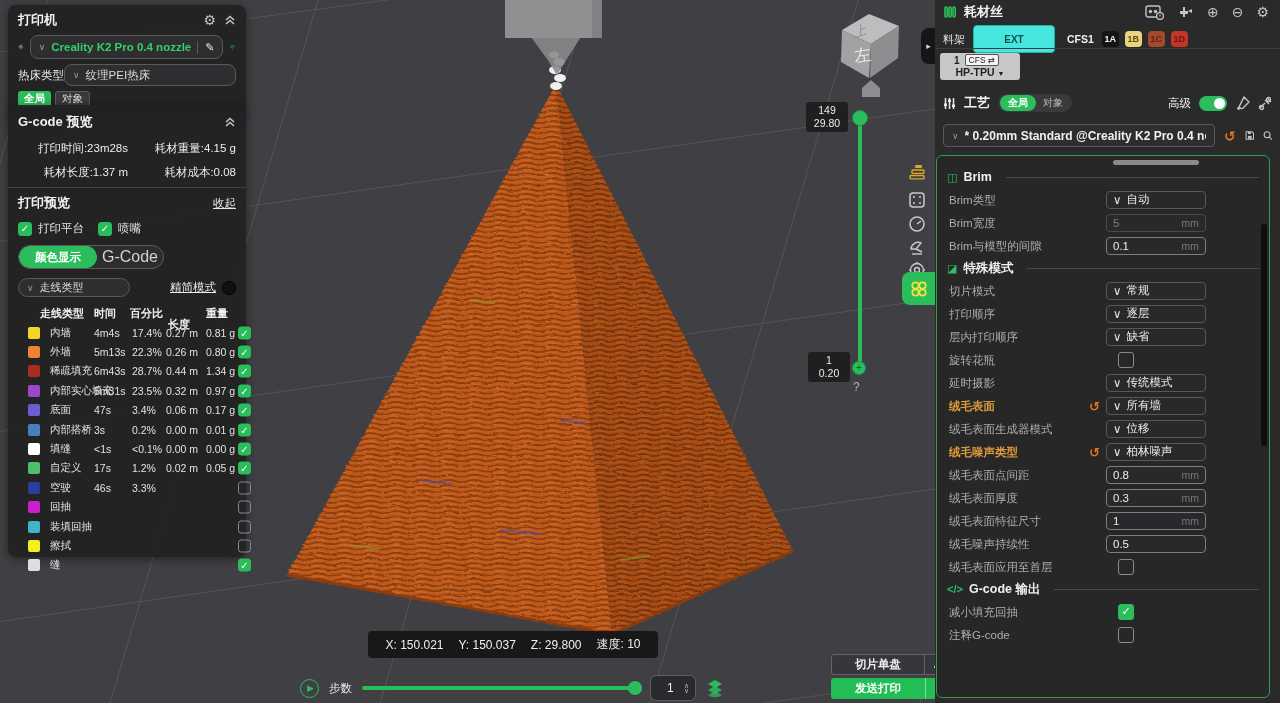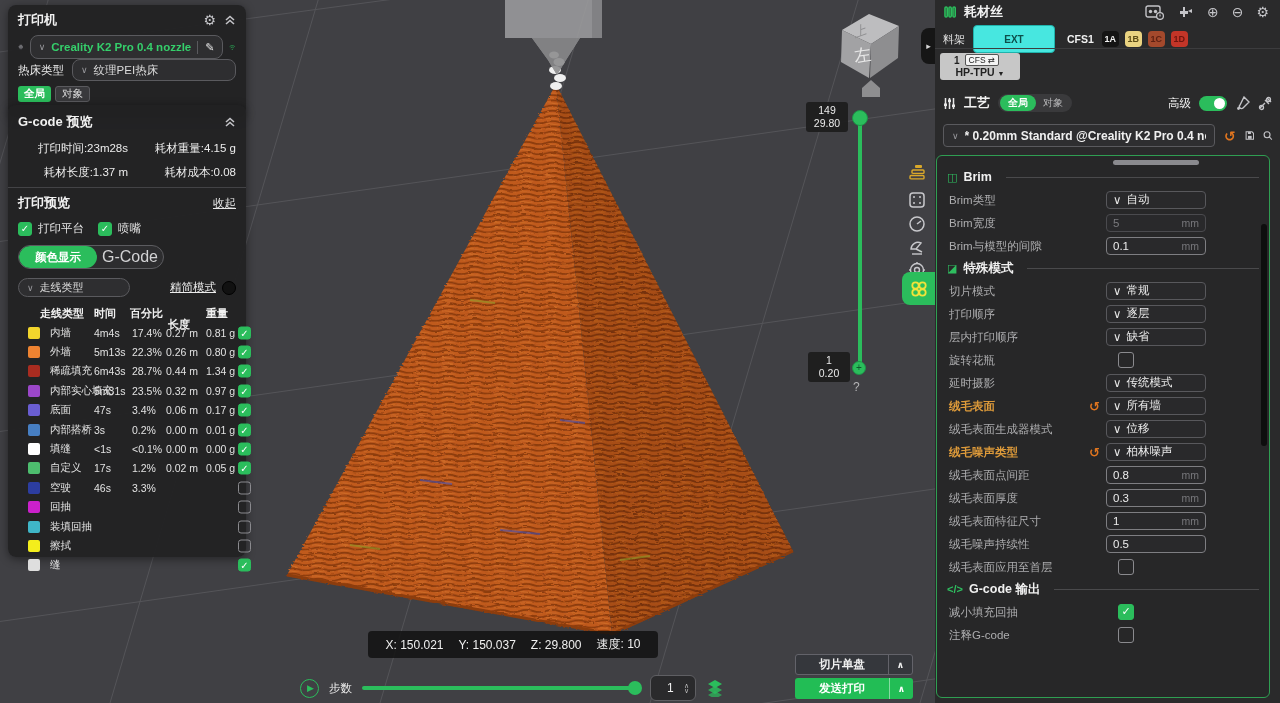--- a/index.html
+++ b/index.html
@@ -78,21 +78,21 @@
     color:transparent; }
   .scb.on { background:#2bbd5c; border-color:#2bbd5c; color:#fff; }
   .spinarr { display:flex; flex-direction:column; line-height:5px; font-size:7px; color:#bbb; }
   
   #status-bar { position:absolute; left:368px; top:631px; width:290px; height:27px;
     background:rgba(18,18,18,0.85); border-radius:4px; display:flex; align-items:center;
     justify-content:space-around; color:#f0f0f0; font-size:12px; padding:0 10px; }
   #playbar { position:absolute; left:300px; top:674px; width:430px; height:28px;
     display:flex; align-items:center; gap:10px; }
   .btnmain { display:flex; position:absolute; height:21px; border-radius:3px; overflow:hidden;
-    font-size:11.5px; font-weight:bold; align-items:stretch; width:118px; left:795px; }
+    font-size:11.5px; font-weight:bold; align-items:stretch; width:118px; left:831px; }
   .btnmain .lab { flex:1; display:flex; align-items:center; justify-content:center; }
   .btnmain .ch { width:24px; display:flex; align-items:center; justify-content:center; font-size:9px; }
   
   #layer-slider { position:absolute; left:0; top:0; }
   .tooltipbox { position:absolute; background:rgba(28,28,28,0.92); border-radius:3px;
     color:#eaeaea; font-size:10.5px; text-align:center; width:42px; padding:2px 0; line-height:13px; }
   
   .vtool { position:absolute; width:26px; height:24px; display:flex; align-items:center; justify-content:center; }
 </style>
 </head>
@@ -263,21 +263,21 @@
       <span style="border-left:1px solid #5a5a5e;padding-left:7px;color:#e2e2e2;font-size:11px;">✎</span>
     </div>
     <svg width="16" height="13" viewBox="0 0 16 13">
           <g fill="none" stroke="#2bbd5c" stroke-width="1.5">
             <path d="M1.5 4.5 a9 9 0 0 1 13 0"></path>
             <path d="M4 7.5 a5.6 5.6 0 0 1 8 0"></path>
           </g>
           <circle cx="8" cy="10.8" r="1.4" fill="#2bbd5c"></circle>
         </svg>
   </div>
-  <div class="row" style="gap:8px;">
+  <div class="row" style="margin-top:5px;">
     <span style="font-size:11.5px;color:#e8e8e8;white-space:nowrap;">热床类型</span>
     <div class="dd" style="flex:1;">
       <span class="chev">∨</span>
       <span>纹理PEI热床</span>
     </div>
   </div>
   <div class="row" style="margin-top:5px;gap:4px;">
     <span style="background:#2bbd5c;color:#fff;font-size:10.5px;font-weight:bold;padding:1px 6px;border-radius:3px;">全局</span>
     <span style="background:#39393c;border:1px solid #5a5a5e;color:#dcdcdc;font-size:10.5px;padding:0 6px;border-radius:3px;">对象</span>
   </div>

